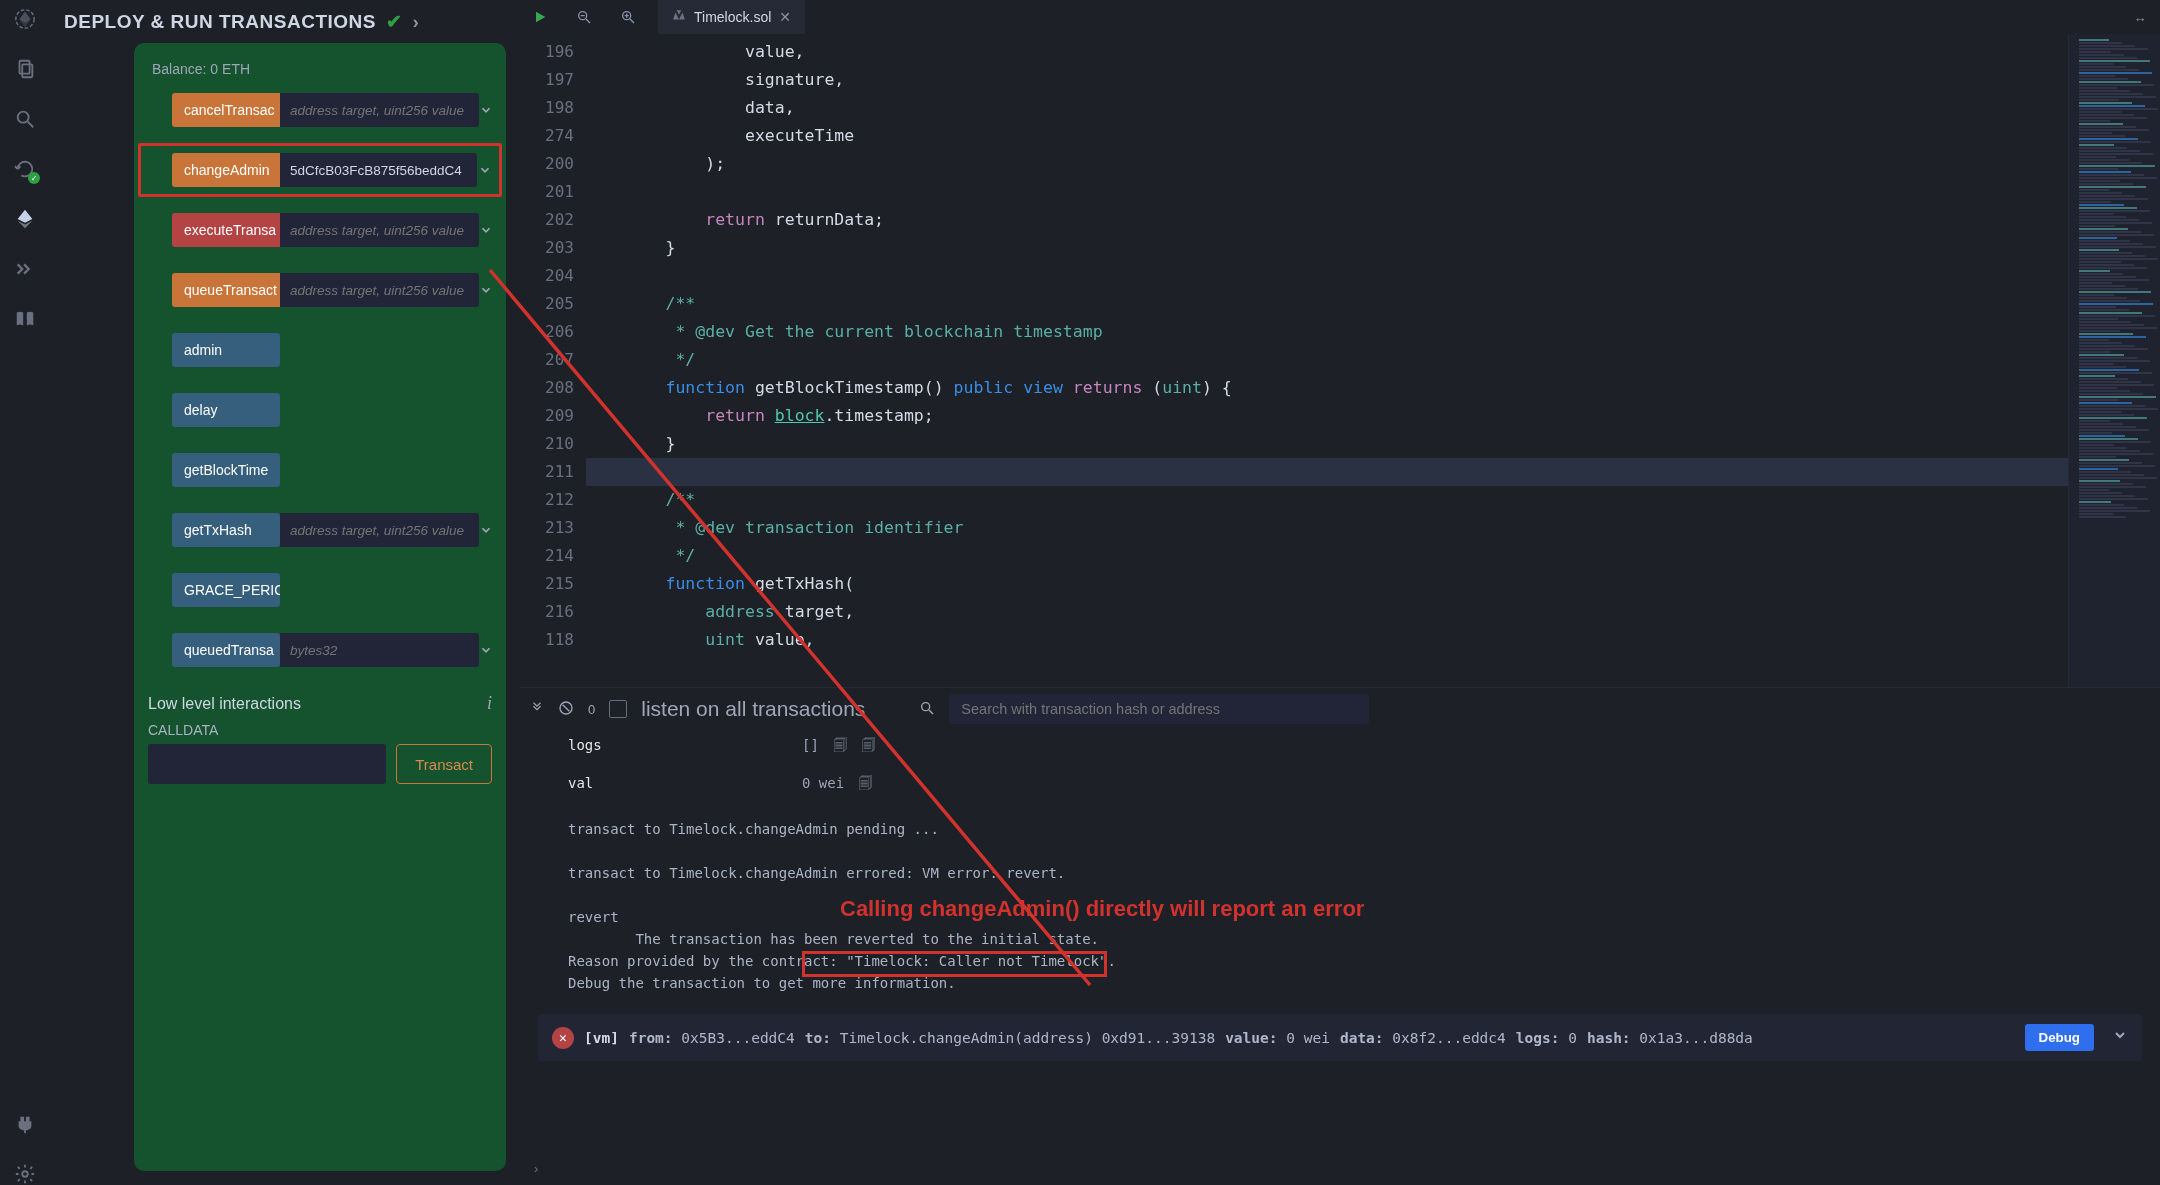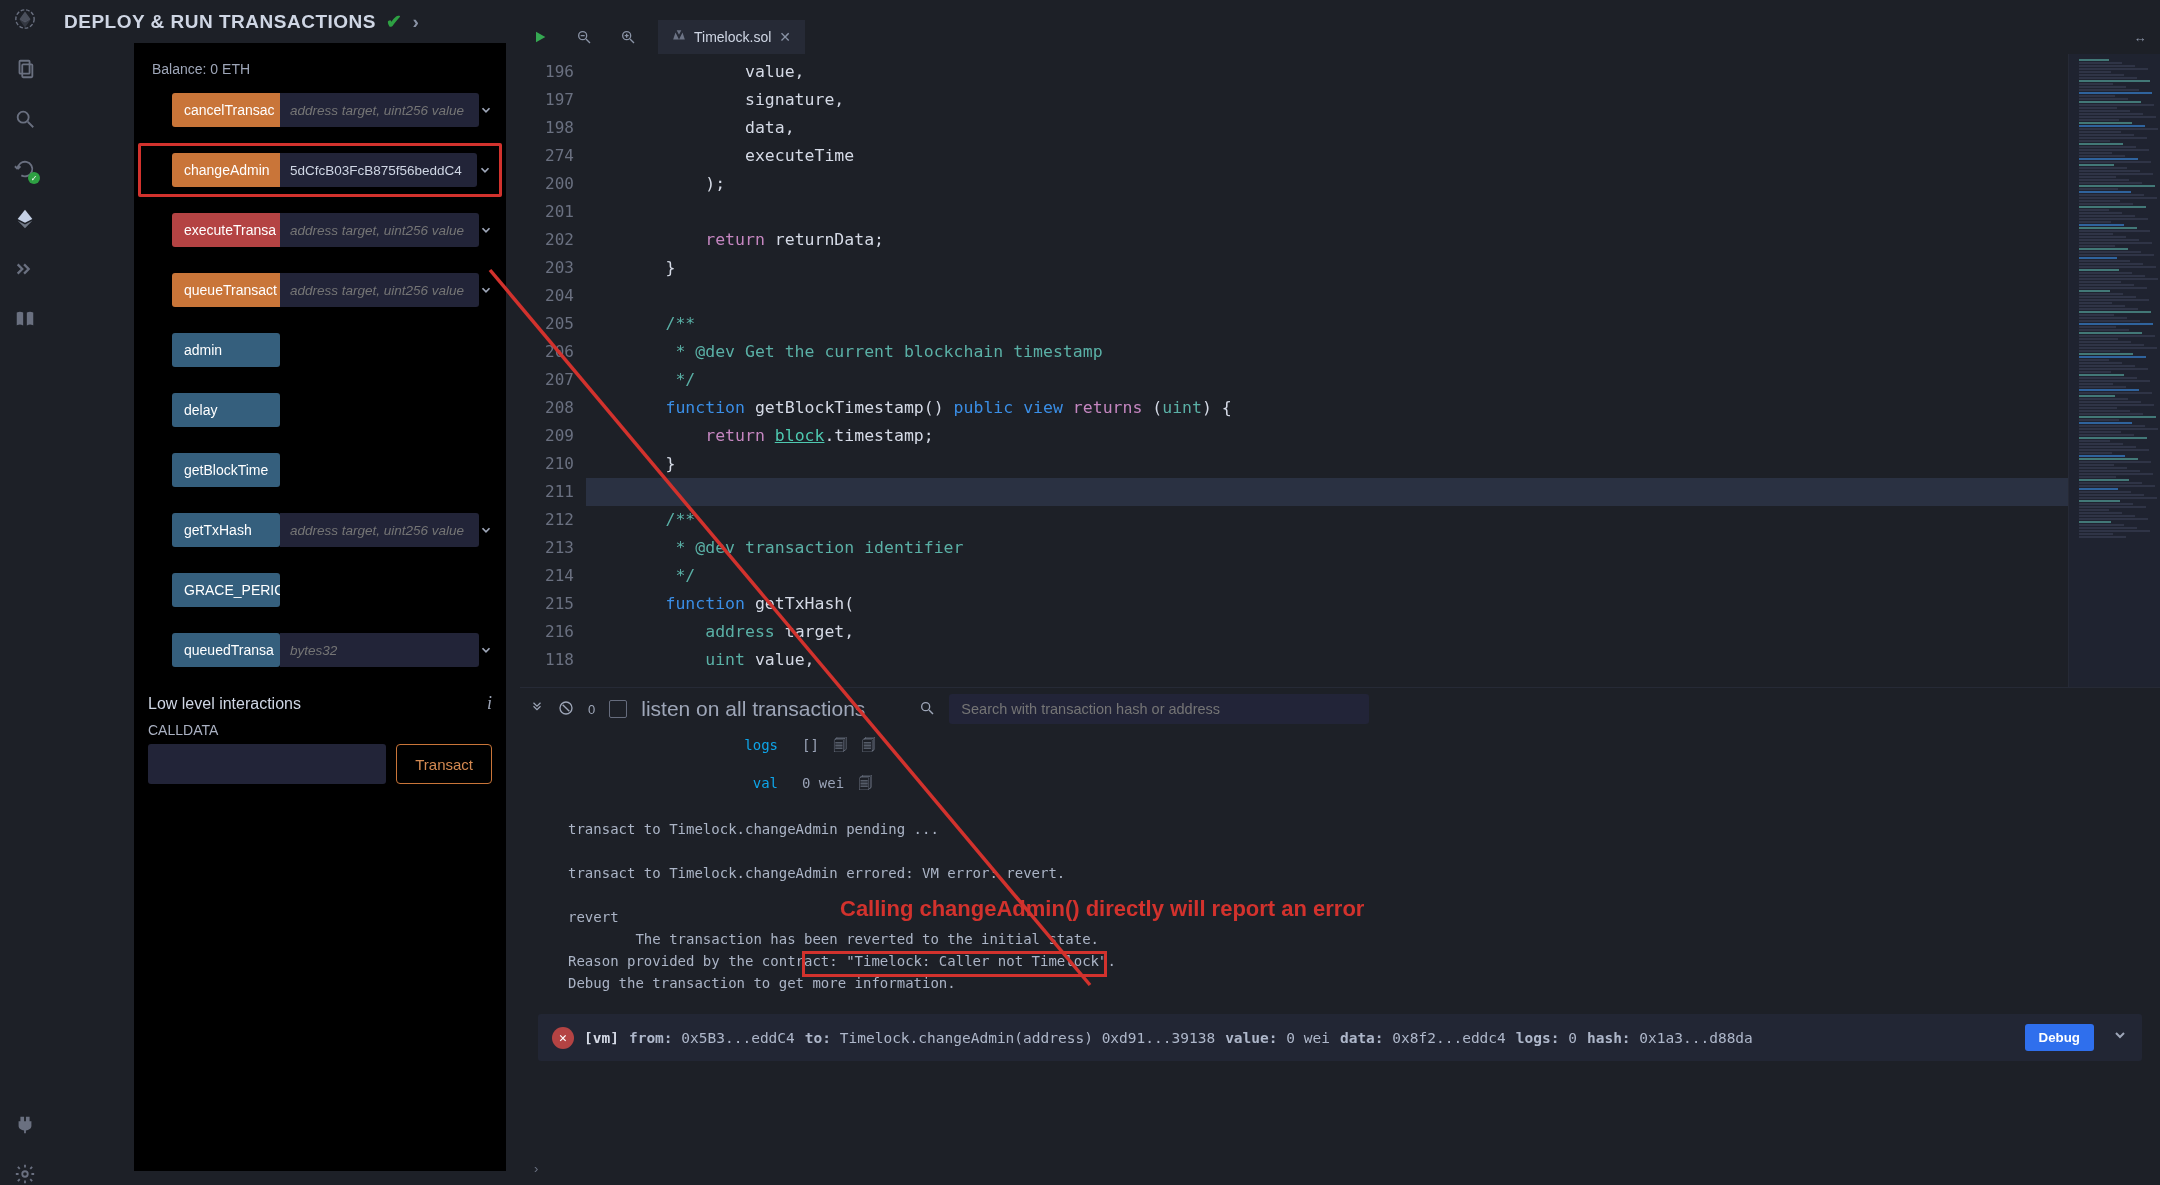--- a/index.html
+++ b/index.html
@@ -40,23 +40,23 @@
 }
 .sidebar-header {
   display:flex; align-items:center; gap:10px;
   padding: 10px 14px;
   color:#cfd6e4; font-weight:600; letter-spacing:.5px;
   font-size: 19px;
 }
 .sidebar-header .chk { color:#2ea043; }
 .sidebar-header .chev { color:#8a93a6; }
 .panel-body {
-  background:#000000;
+  background:#14532d;
   margin: 0 14px 14px 84px;
-  border-radius:0;
+  border-radius:10px;
   padding: 18px 14px;
   position:relative;
   flex:1;
   overflow:auto;
 }
 .balance { color:#9ea6b8; padding:0 4px 16px 4px; font-size:14px;}
 .fn-row { display:flex; align-items:center; gap:0; margin-bottom:26px; position:relative;padding-left:24px;}
 .fn-btn {
   height:34px; padding:0 12px; color:#fff; font-size:14px;
   display:flex; align-items:center; border:none; cursor:pointer;
@@ -77,21 +77,21 @@
   left:-10px; right:-10px; top:-10px; bottom:-10px; pointer-events:none;
 }
 .lowlevel { margin-top:20px; font-size:16px; color:#cfd6e4; display:flex; align-items:center; justify-content:space-between;}
 .calldata-label { color:#aab1c2; font-size:14px; margin-top:8px;}
 .calldata-row { display:flex; gap:10px; margin-top:6px; align-items:center;}
 .calldata-input { flex:1; height:40px; background:#222438; border:none; border-radius:3px;}
 .transact-btn { height:40px; padding:0 18px; background:transparent; border:1px solid #c97539; color:#d58a52; border-radius:4px; cursor:pointer; font-size:15px;}
 
 
 .main { flex:1; display:flex; flex-direction:column; background:#1d2027;}
-.topbar { height:34px; display:flex; align-items:center; gap:16px; padding:0 6px; background:#1d2027;margin-top:20px;}
+.topbar { height:34px; display:flex; align-items:center; gap:16px; padding:0 6px; background:#1d2027;}
 .topbar .tbic { width:28px; height:28px; display:flex; align-items:center; justify-content:center; color:#8a93a6; cursor:pointer;}
 .topbar .run { color:#35a852; }
 .tab { display:flex; align-items:center; gap:8px; height:34px; padding:0 14px; background:#262a36; color:#cfd6e4; font-size:14px;}
 .tab .sol { color:#8a93a6;}
 .tab .close { color:#8a93a6; cursor:pointer;}
 .topbar .flex { flex:1; }
 .topbar .expand { color:#8a93a6; }
 
 
 .editor { flex:1; display:flex; position:relative; overflow:hidden; background:#1d2027;}
@@ -110,21 +110,21 @@
 
 
 .term-wrap { height:498px; background:#1d2027; border-top:1px solid #262a36; display:flex; flex-direction:column; position:relative;}
 .term-toolbar { height:42px; display:flex; align-items:center; gap:14px; padding:0 10px;}
 .term-toolbar .tic { color:#9ea6b8; cursor:pointer;}
 .checkbox { width:18px; height:18px; border:1px solid #666c7d; border-radius:2px; display:inline-block;}
 .listen { color:#9ea6b8; font-size:21px;}
 .search-input { height:30px; width:420px; background:#222438; border:none; border-radius:3px; color:#8a93a6; padding:0 12px; font-size:14.5px;}
 .term-body { flex:1; padding:4px 18px; font-family:Consolas,Menlo,monospace; font-size:14px; line-height:22px; color:#abb4c6; overflow:auto; position:relative;}
 .term-body .row { display:flex; gap:24px;}
-.term-body .lbl { width:210px; color:#0ea5e9;text-align:right;}
+.term-body .lbl { width:210px; color:#e5e5e5;}
 .term-body .val { color:#9aa3b7;}
 .copy-ic { color:#8a93a6; margin-left:6px;}
 .term-pre { white-space:pre; margin-top:24px;}
 .err-box { position:absolute; border:3px solid #d2322d; pointer-events:none;}
 .annotation { position:absolute; color:#d2322d; font-weight:700; font-size:22px; font-family:Arial,sans-serif;}
 
 .tx-summary {
   margin:20px 0 10px 0; background:#222634; border-radius:3px;
   padding:10px 14px; display:flex; align-items:center; gap:10px;
   font-family:Consolas,Menlo,monospace; font-size:14.5px; color:#aeb7ca;

